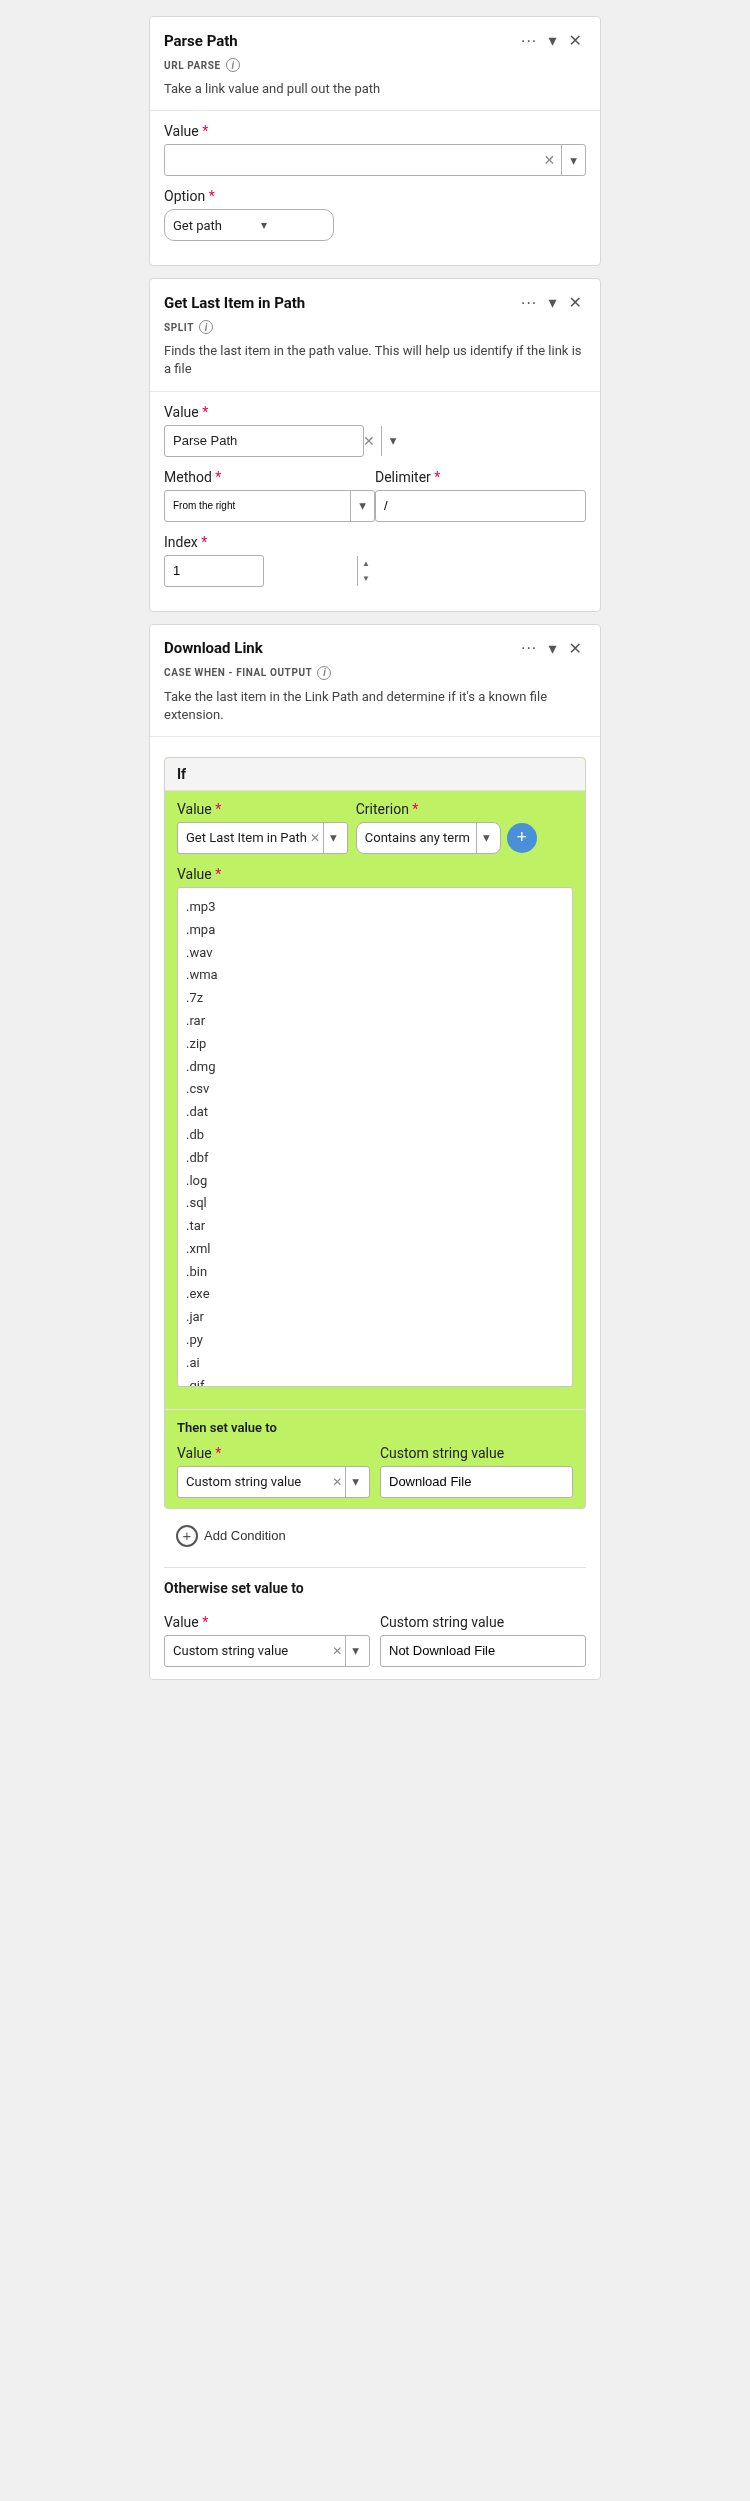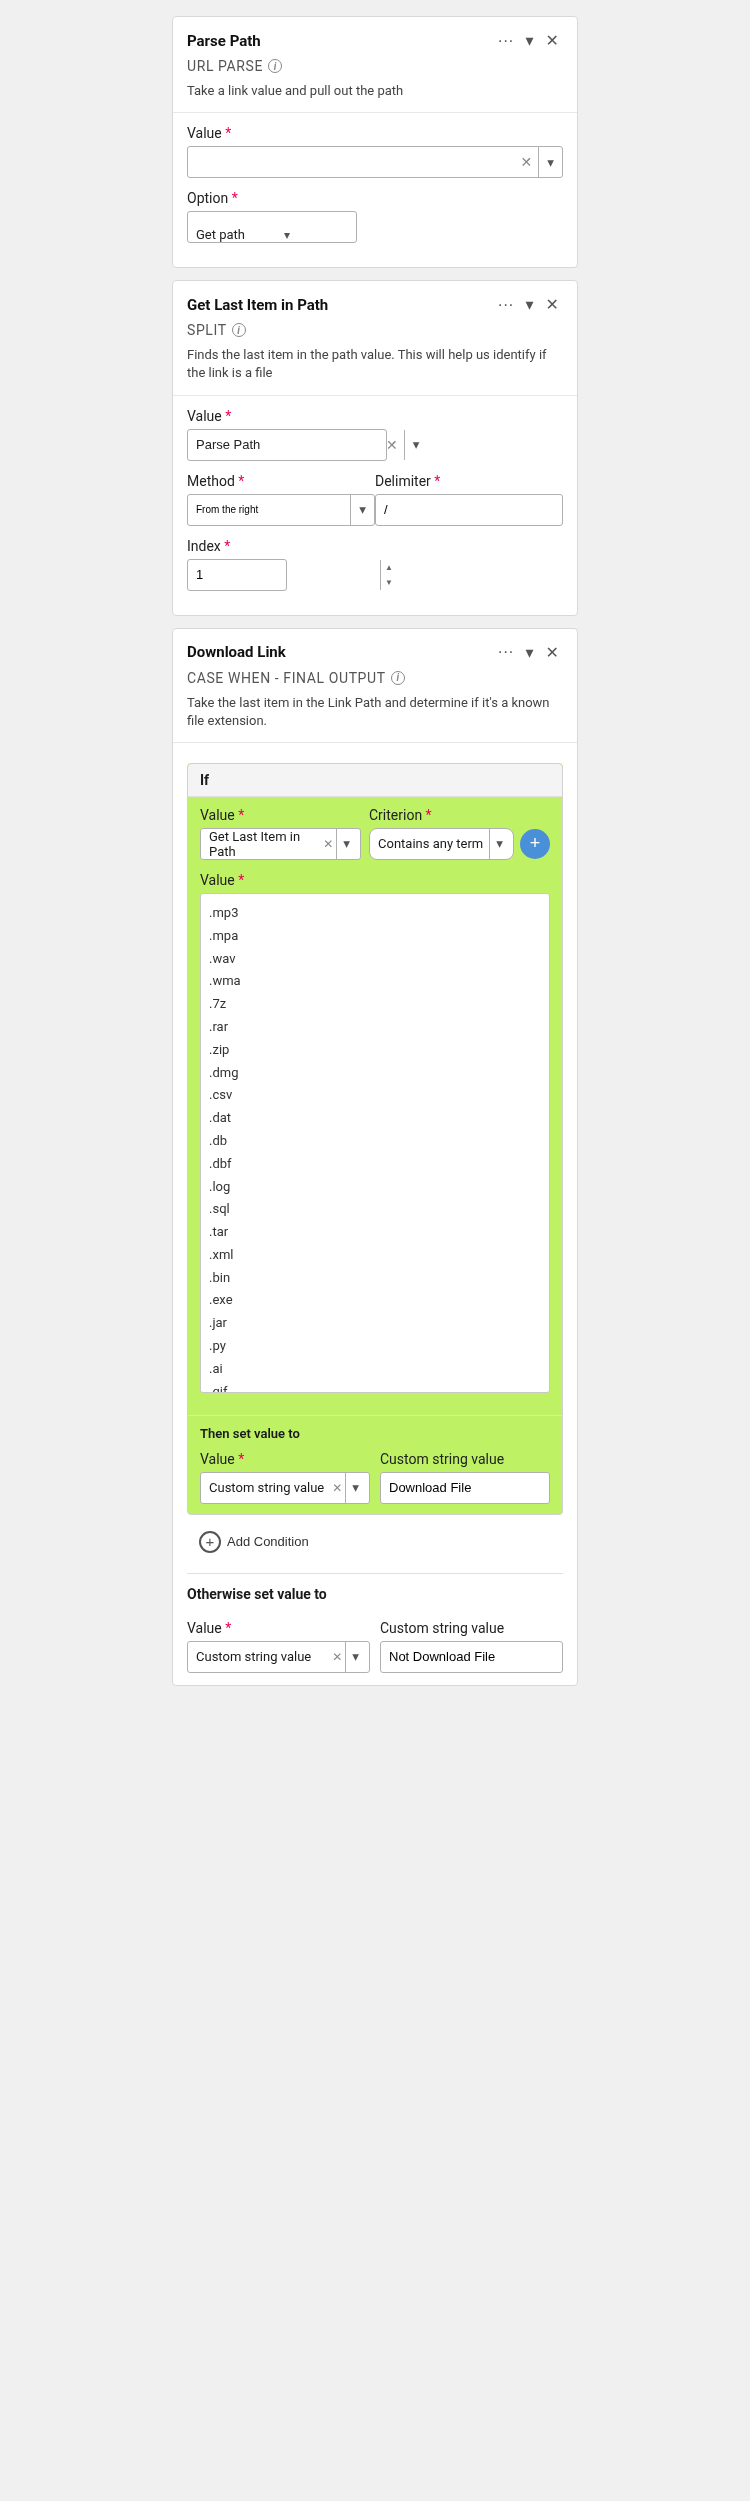--- a/index.html
+++ b/index.html
@@ -6,21 +6,21 @@
     body {
       font-family: -apple-system, BlinkMacSystemFont, 'Segoe UI', Roboto, sans-serif;
       background: #f0f0f0;
       width: 750px;
       min-height: 2501px;
       font-size: 14px;
       color: #1a1a1a;
     }
 
     .page-container {
-      width: 406px;
+      width: 452px;
       margin: 0 auto;
       padding: 16px 0;
       display: flex;
       flex-direction: column;
       gap: 12px;
     }
 
     .card {
       background: #fff;
       border: 1px solid #d8d8d8;
@@ -60,22 +60,22 @@
     }
 
     .card-subtitle {
       display: flex;
       align-items: center;
       gap: 5px;
       padding: 2px 14px 6px 14px;
     }
 
     .badge {
-      font-size: 14px;
-      font-weight: 400;
+      font-size: 10px;
+      font-weight: 700;
       letter-spacing: 0.6px;
       color: #555;
       text-transform: uppercase;
     }
 
     .info-icon {
       width: 14px;
       height: 14px;
       border: 1.5px solid #888;
       border-radius: 50%;
@@ -146,23 +146,23 @@
       cursor: pointer;
       color: #555;
       padding: 0 8px;
       height: 100%;
       display: flex;
       align-items: center;
     }
 
     .select-field {
       display: flex;
-      align-items: flex-end;
+      align-items: center;
       border: 1px solid #b0b0b0;
-      border-radius: 3px;
+      border-radius: 10px;
       background: #fff;
       height: 32px;
       padding: 0 8px;
       cursor: pointer;
       min-width: 160px;
       gap: 16px;
     }
 
     .select-field span {
       flex: 1;

